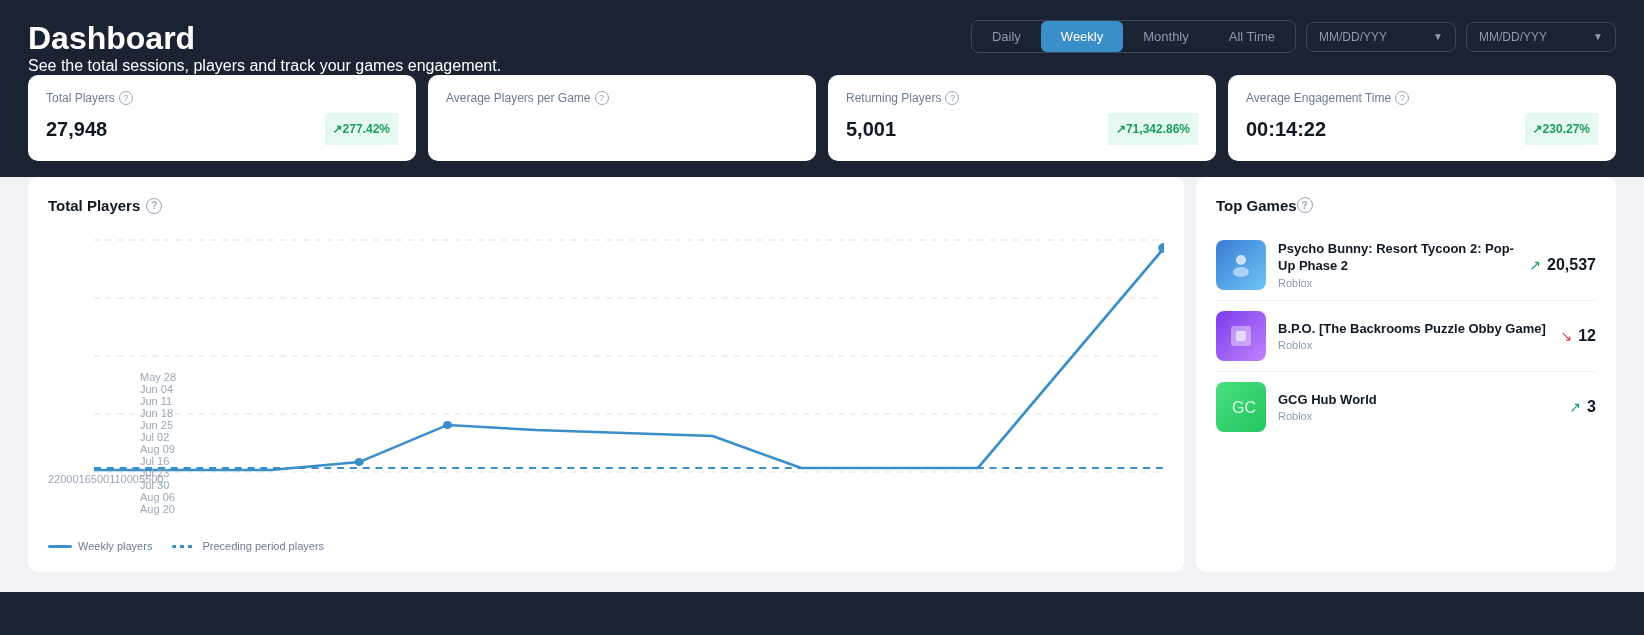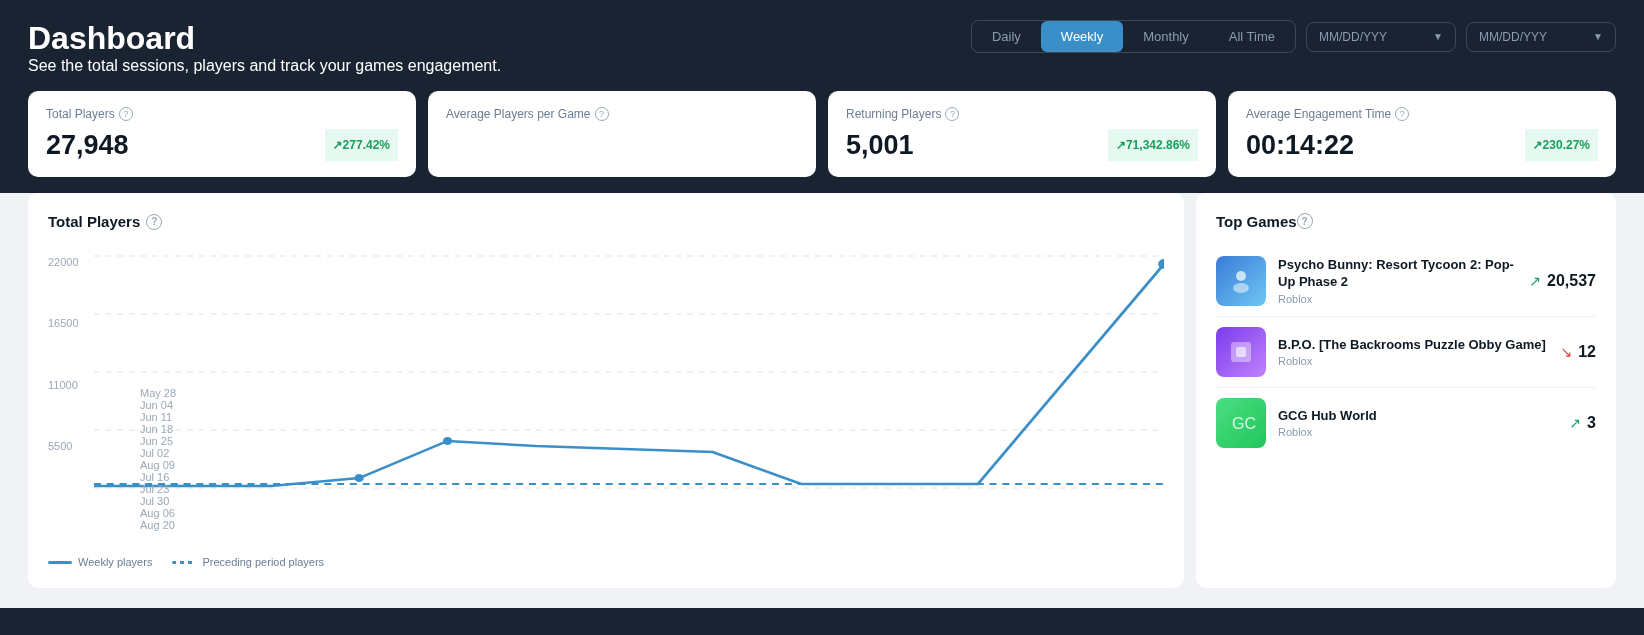--- a/index.html
+++ b/index.html
@@ -49,21 +49,21 @@
       min-width: 150px;
     }
     .date-picker .chevron {
       margin-left: auto;
       font-size: 10px;
     }
     .header-top {
       display: flex;
       justify-content: space-between;
       align-items: flex-start;
-      padding: 20px 28px 16px;
+      padding: 20px 28px 0;
       background: #1a2332;
     }
     .stat-cards {
       display: flex;
       gap: 12px;
       padding: 0 28px 16px;
       background: #1a2332;
     }
     .stat-card {
       flex: 1;
@@ -90,21 +90,21 @@
       justify-content: center;
       font-size: 9px;
       color: #9aa8b5;
     }
     .stat-card-row {
       display: flex;
       align-items: center;
       justify-content: space-between;
     }
     .stat-card-value {
-      font-size: 27px;
+      font-size: 20px;
       font-weight: 700;
       color: #0f1923;
     }
     .stat-badge {
       font-size: 12px;
       font-weight: 600;
       padding: 9px 8px;
       border-radius: 0;
       display: flex;
       align-items: center;
@@ -234,25 +234,26 @@
       background: #f0f2f5;
       padding-top: 0;
     }
     
     .y-labels {
       position: absolute;
       left: 0;
       top: 10px;
       bottom: 30px;
       display: flex;
-      flex-direction: column;
+      flex-direction: row;
       justify-content: space-between;
       font-size: 11px;
       color: #9aa8b5;
       width: 46px;
+      align-items: flex-end;
     }
     .x-labels {
       display: flex;
       justify-content: space-between;
       font-size: 11px;
       color: #9aa8b5;
       margin-left: 46px;
       margin-top: 4px;
     }
   </style>

